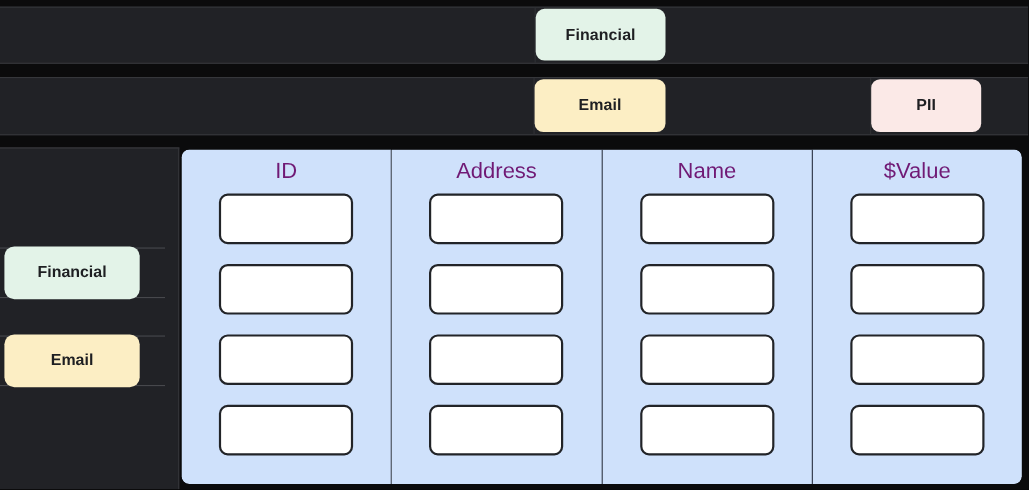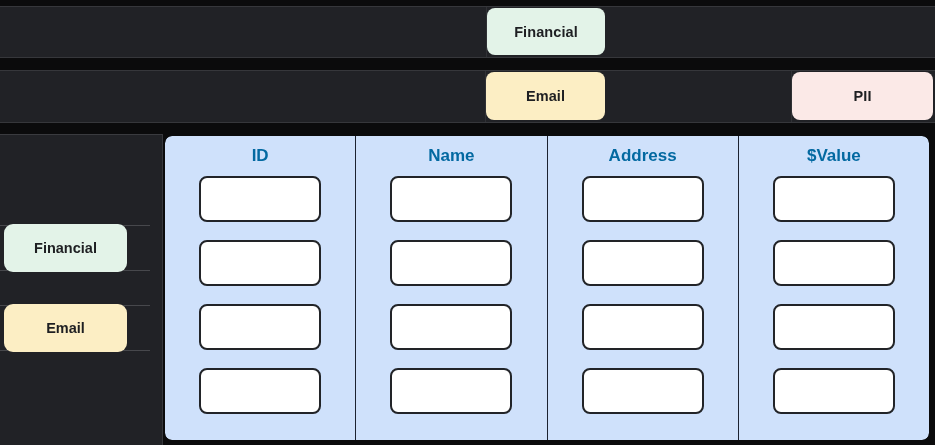--- a/index.html
+++ b/index.html
@@ -57,21 +57,21 @@
   #tag-financial-top {
     left: 487px; top: 8px;
     width: 118px; height: 47px;
   }
   #tag-email-top {
     left: 486px; top: 72px;
     width: 119px; height: 48px;
   }
   #tag-pii-top {
     left: 792px; top: 72px;
-    width: 141px; height: 48px;
+    width: 100px; height: 48px;
   }
 
   
   #sidebar {
     position: absolute;
     left: 0; top: 134px;
     width: 163px;
     height: 311px;
     background: #212226;
     border-top: 1px solid #3a3b3f;
@@ -129,23 +129,23 @@
     flex-direction: column;
     align-items: center;
   }
   .col:last-child { border-right: none; justify-content: flex-end; }
   .col:first-child { border-radius: 7px 0 0 7px; }
   .col:last-child  { border-radius: 0 7px 7px 0; }
 
   .col-header {
     height: 40px;
     line-height: 40px;
-    font-size: 17px;
-    color: #0369a1;
-    font-weight: 700;
+    font-size: 20px;
+    color: #701a75;
+    font-weight: 400;
     white-space: nowrap;
     user-select: none;
   }
   .cells {
     width: 100%;
     flex: 1;
     display: flex;
     flex-direction: column;
     align-items: center;
     justify-content: flex-start;
@@ -200,40 +200,40 @@
       <div class="cells">
         <div class="cell"></div>
         <div class="cell"></div>
         <div class="cell"></div>
         <div class="cell"></div>
       </div>
     </div>
 
 
     <div class="col">
+      <div class="col-header">Address</div>
+      <div class="cells">
+        <div class="cell"></div>
+        <div class="cell"></div>
+        <div class="cell"></div>
+        <div class="cell"></div>
+      </div>
+    </div>
+
+    <div class="col">
       <div class="col-header">Name</div>
       <div class="cells">
         <div class="cell"></div>
         <div class="cell"></div>
         <div class="cell"></div>
         <div class="cell"></div>
       </div>
     </div>
 
     <div class="col">
-      <div class="col-header">Address</div>
-      <div class="cells">
-        <div class="cell"></div>
-        <div class="cell"></div>
-        <div class="cell"></div>
-        <div class="cell"></div>
-      </div>
-    </div>
-
-    <div class="col">
       <div class="col-header">$Value</div>
       <div class="cells">
         <div class="cell"></div>
         <div class="cell"></div>
         <div class="cell"></div>
         <div class="cell"></div>
       </div>
     </div>
 
   </div>

